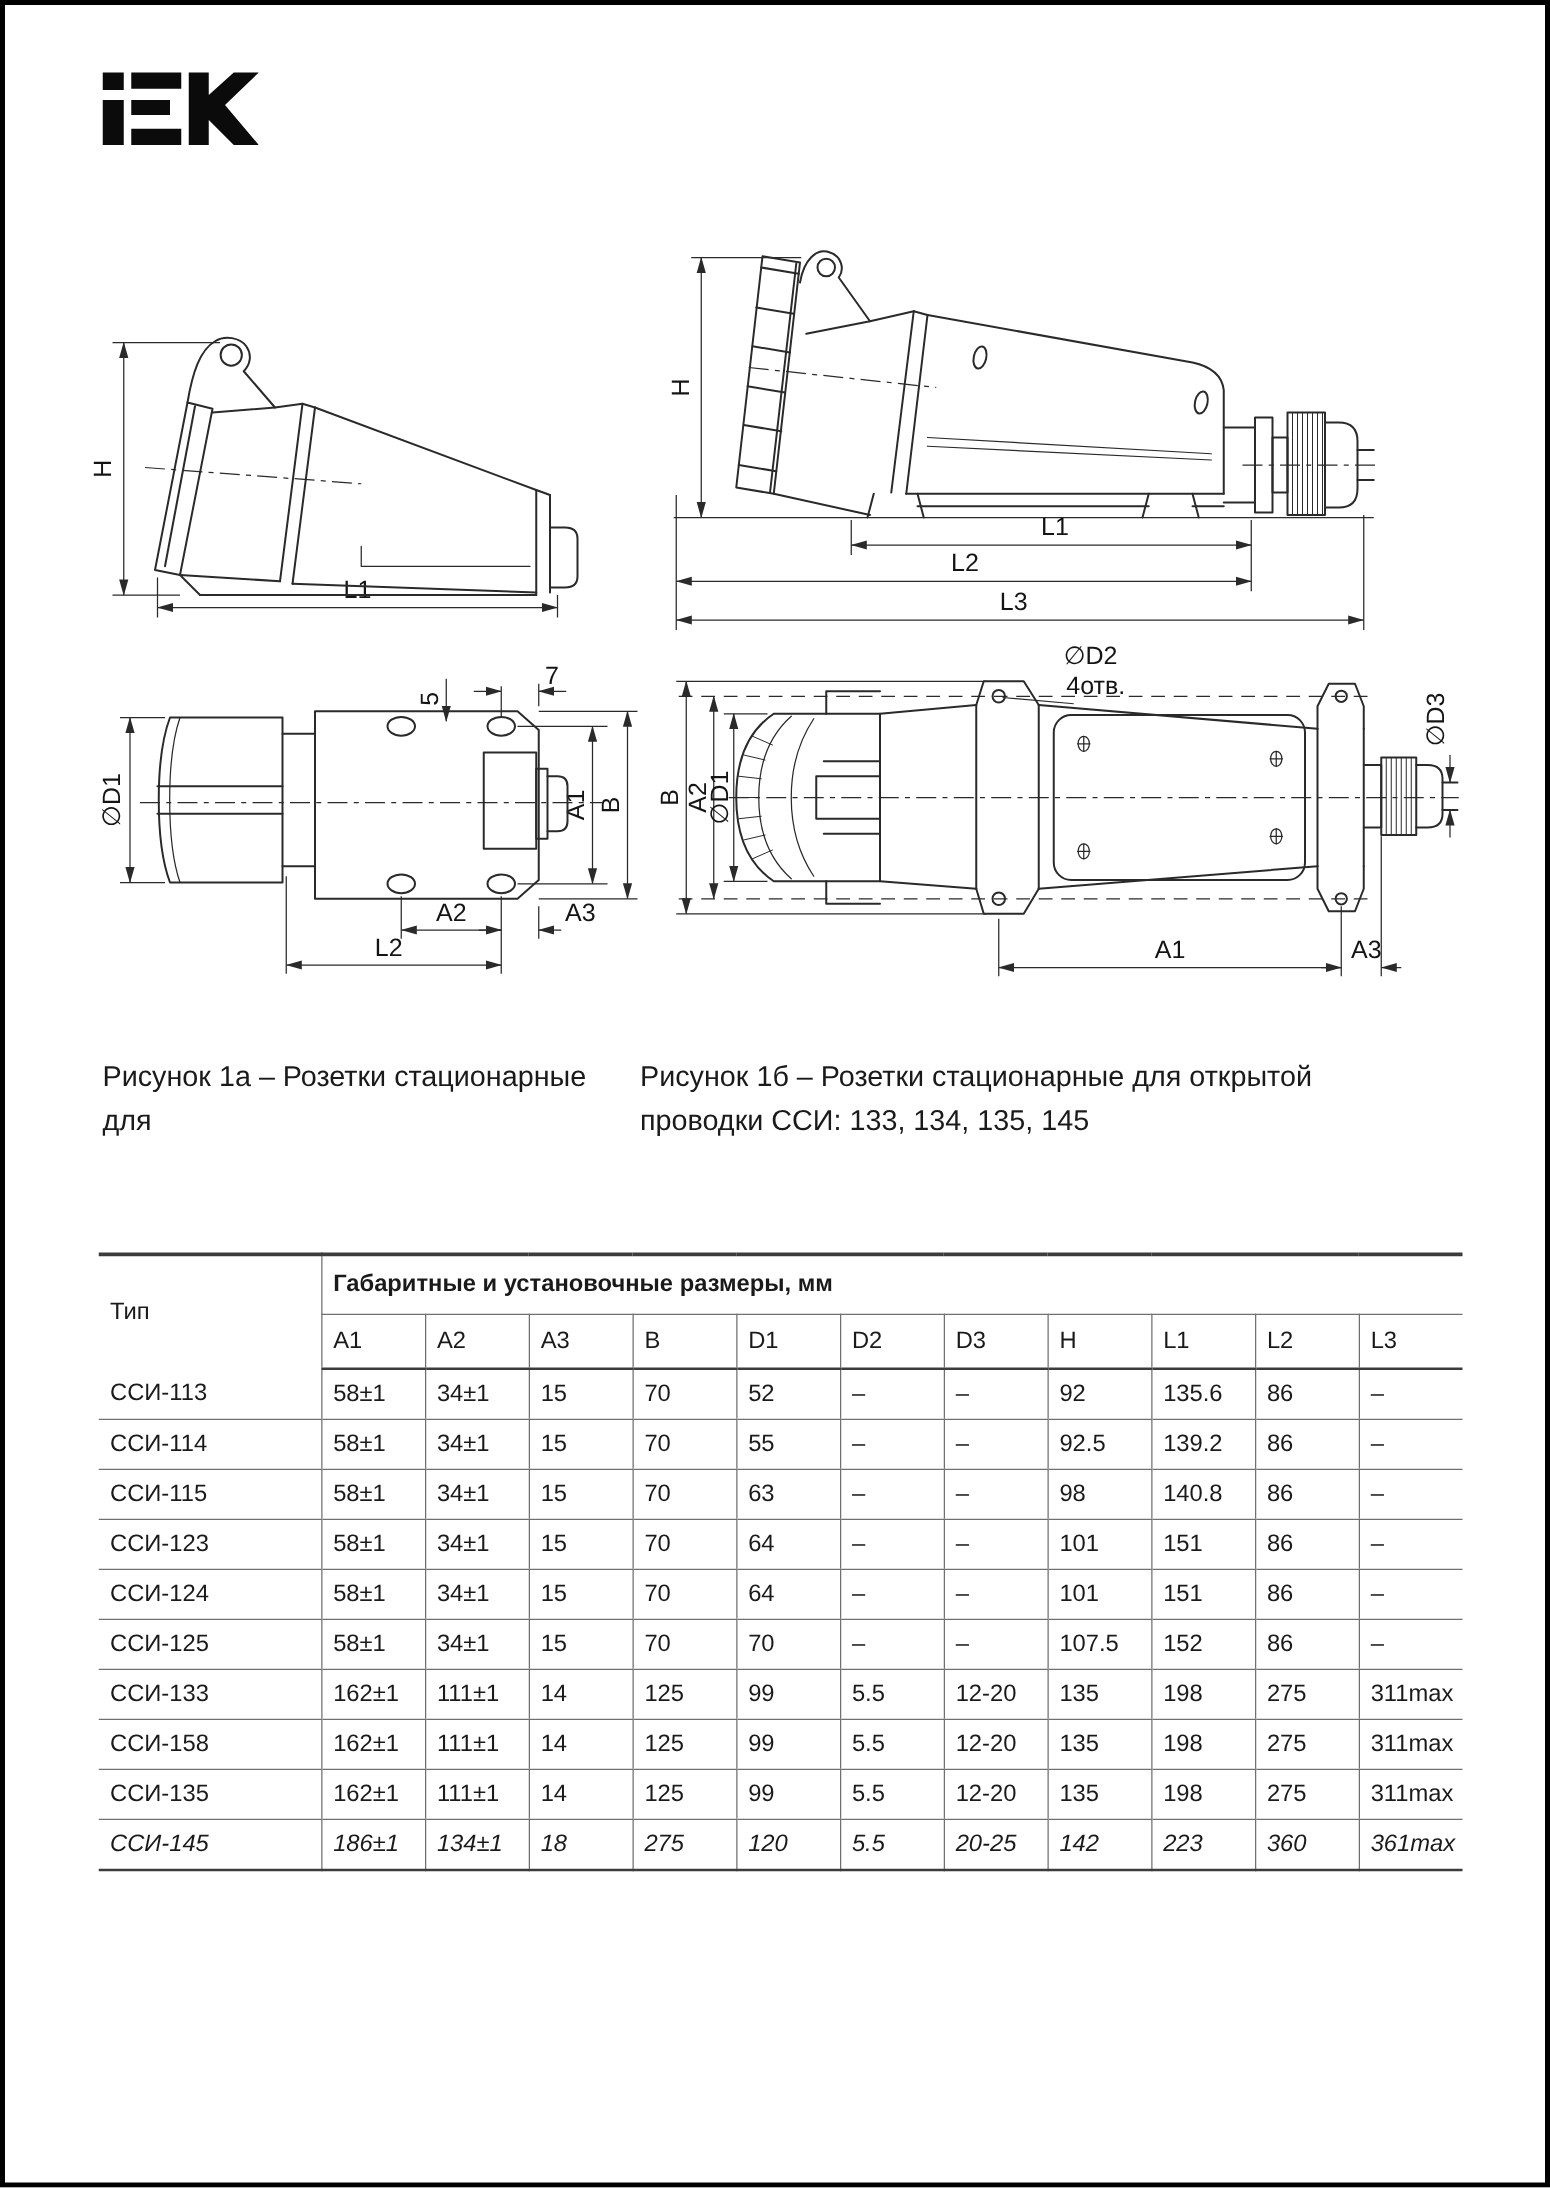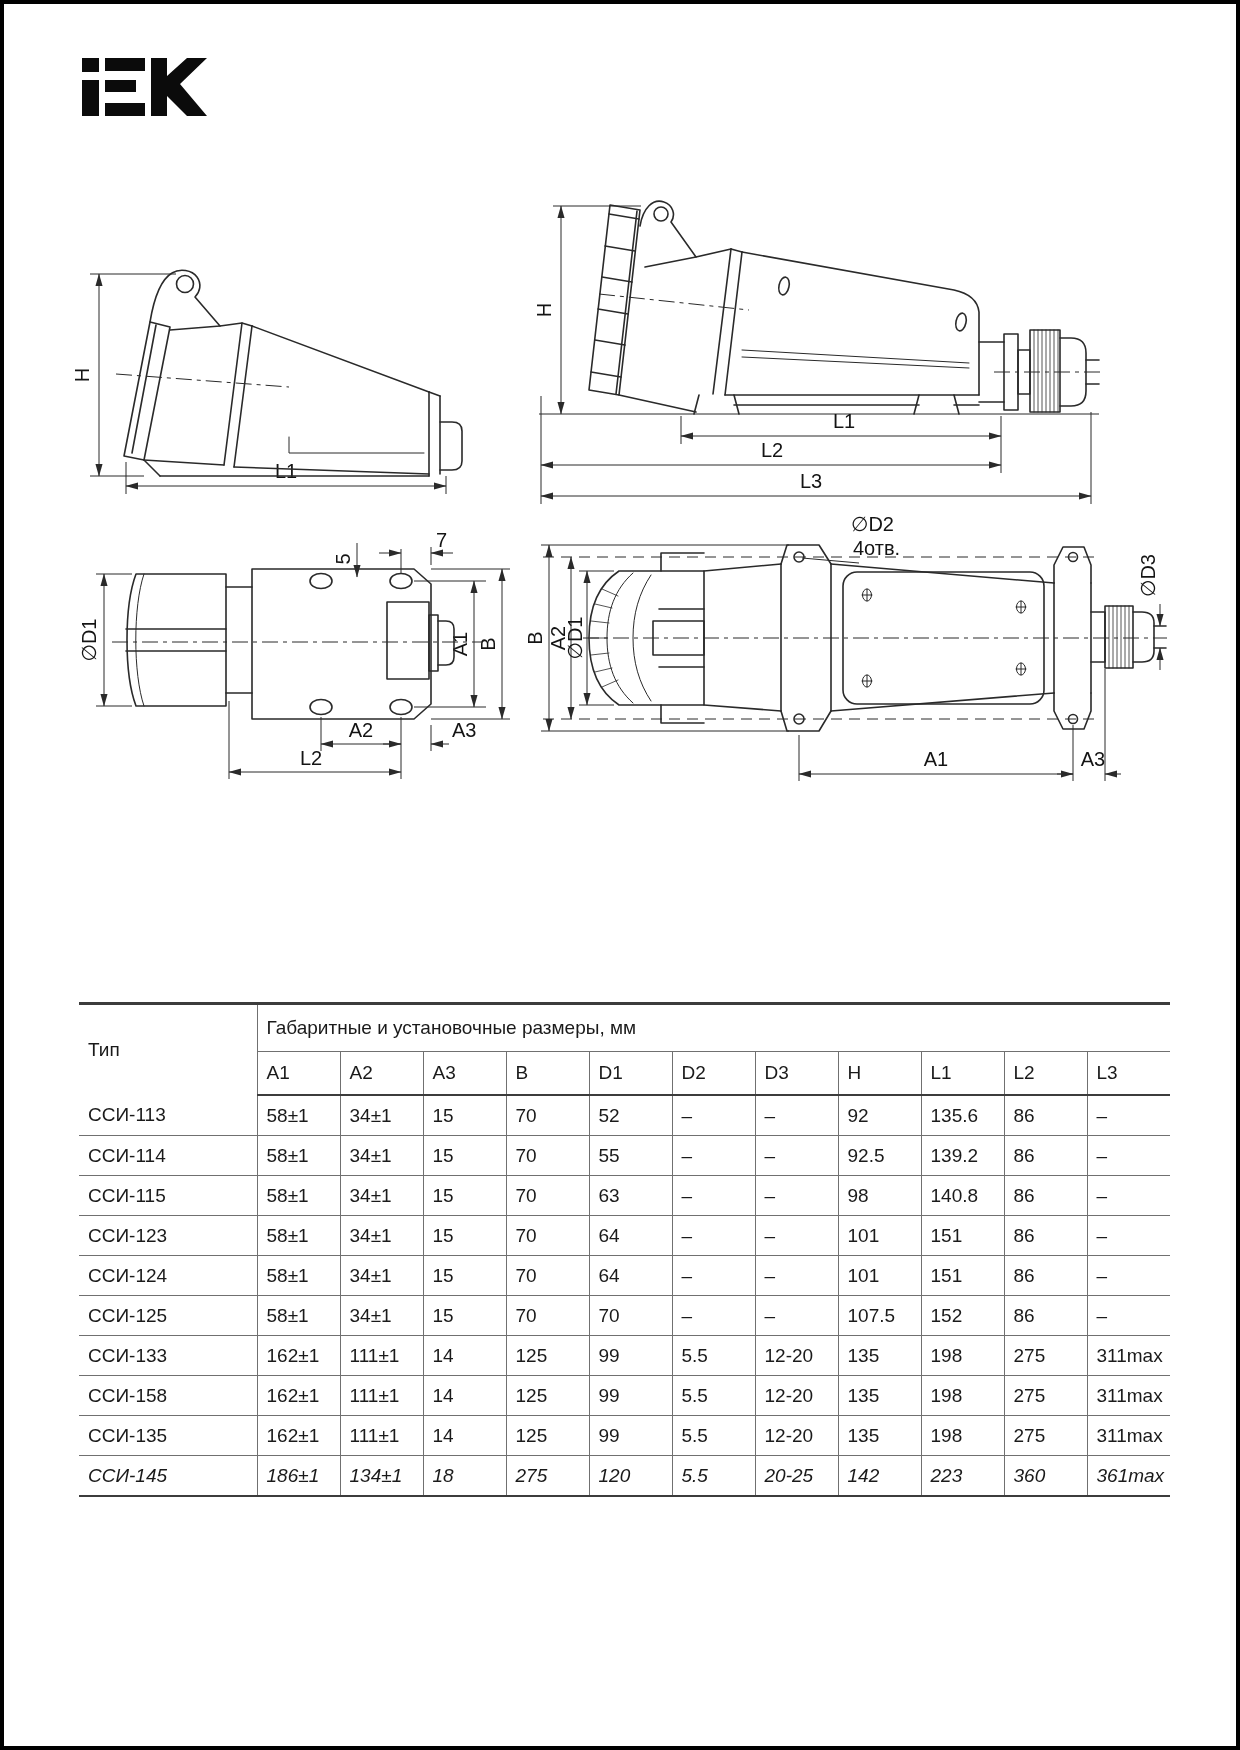--- a/index.html
+++ b/index.html
@@ -21,21 +21,21 @@
   table.specs{border-collapse:collapse;table-layout:fixed;width:1090px;
               border-top:3px solid #3c3c3c;border-bottom:2.5px solid #3c3c3c;
               font-size:19px;}
   table.specs th,table.specs td{font-weight:normal;text-align:left;padding:0 0 0 9px;
               white-space:nowrap;overflow:hidden;}
   table.specs th{height:46px;vertical-align:middle;}
   table.specs thead tr.sub th{height:42px;border-bottom:2.5px solid #3c3c3c;}
   table.specs td{height:39px;border-bottom:1.4px solid #707070;}
   table.specs tbody tr:last-child td{border-bottom:none;font-style:italic;}
   table.specs .vline{border-left:1.4px solid #707070;}
-  table.specs th.group{border-bottom:1.4px solid #707070;}
+  table.specs th.group{border-bottom:1.4px solid #707070;font-weight:bold;}
   col.tip{width:178px;}
   col.c{width:83px;}
 </style>
 </head>
 <body>
 
 <div class="page">
 
   <svg width="0" height="0" style="position:absolute" aria-hidden="true">
     <defs>
@@ -297,20 +297,25 @@
           <line x1="630" y1="97" x2="630" y2="159"></line>
       </g>
       <path d="M634,103 L643,103 Q655,103 655,114 L655,142 Q655,153 643,153 L634,153"></path>
       <line x1="655" y1="117" x2="667" y2="117"></line>
       <line x1="655" y1="139" x2="667" y2="139"></line>
     </g>
     <line class="cl" x1="84" y1="129" x2="668" y2="129"></line>
   </svg>
 
   <div class="abs caption" style="left:78px;top:840px;width:430px">
+    <div>Рисунок 1а – Розетки стационарные для</div>
+  </div>
+  <div class="abs caption" style="left:508px;top:840px;width:640px">
+    <div>Рисунок 1б – Розетки стационарные для открытой</div>
+    <div>проводки ССИ: 133, 134, 135, 145</div>
   </div>
 
   <table class="specs abs" style="left:75px;top:998px">
     <colgroup>
       <col class="tip">
       <col class="c">
         <col class="c">
         <col class="c">
         <col class="c">
         <col class="c">

